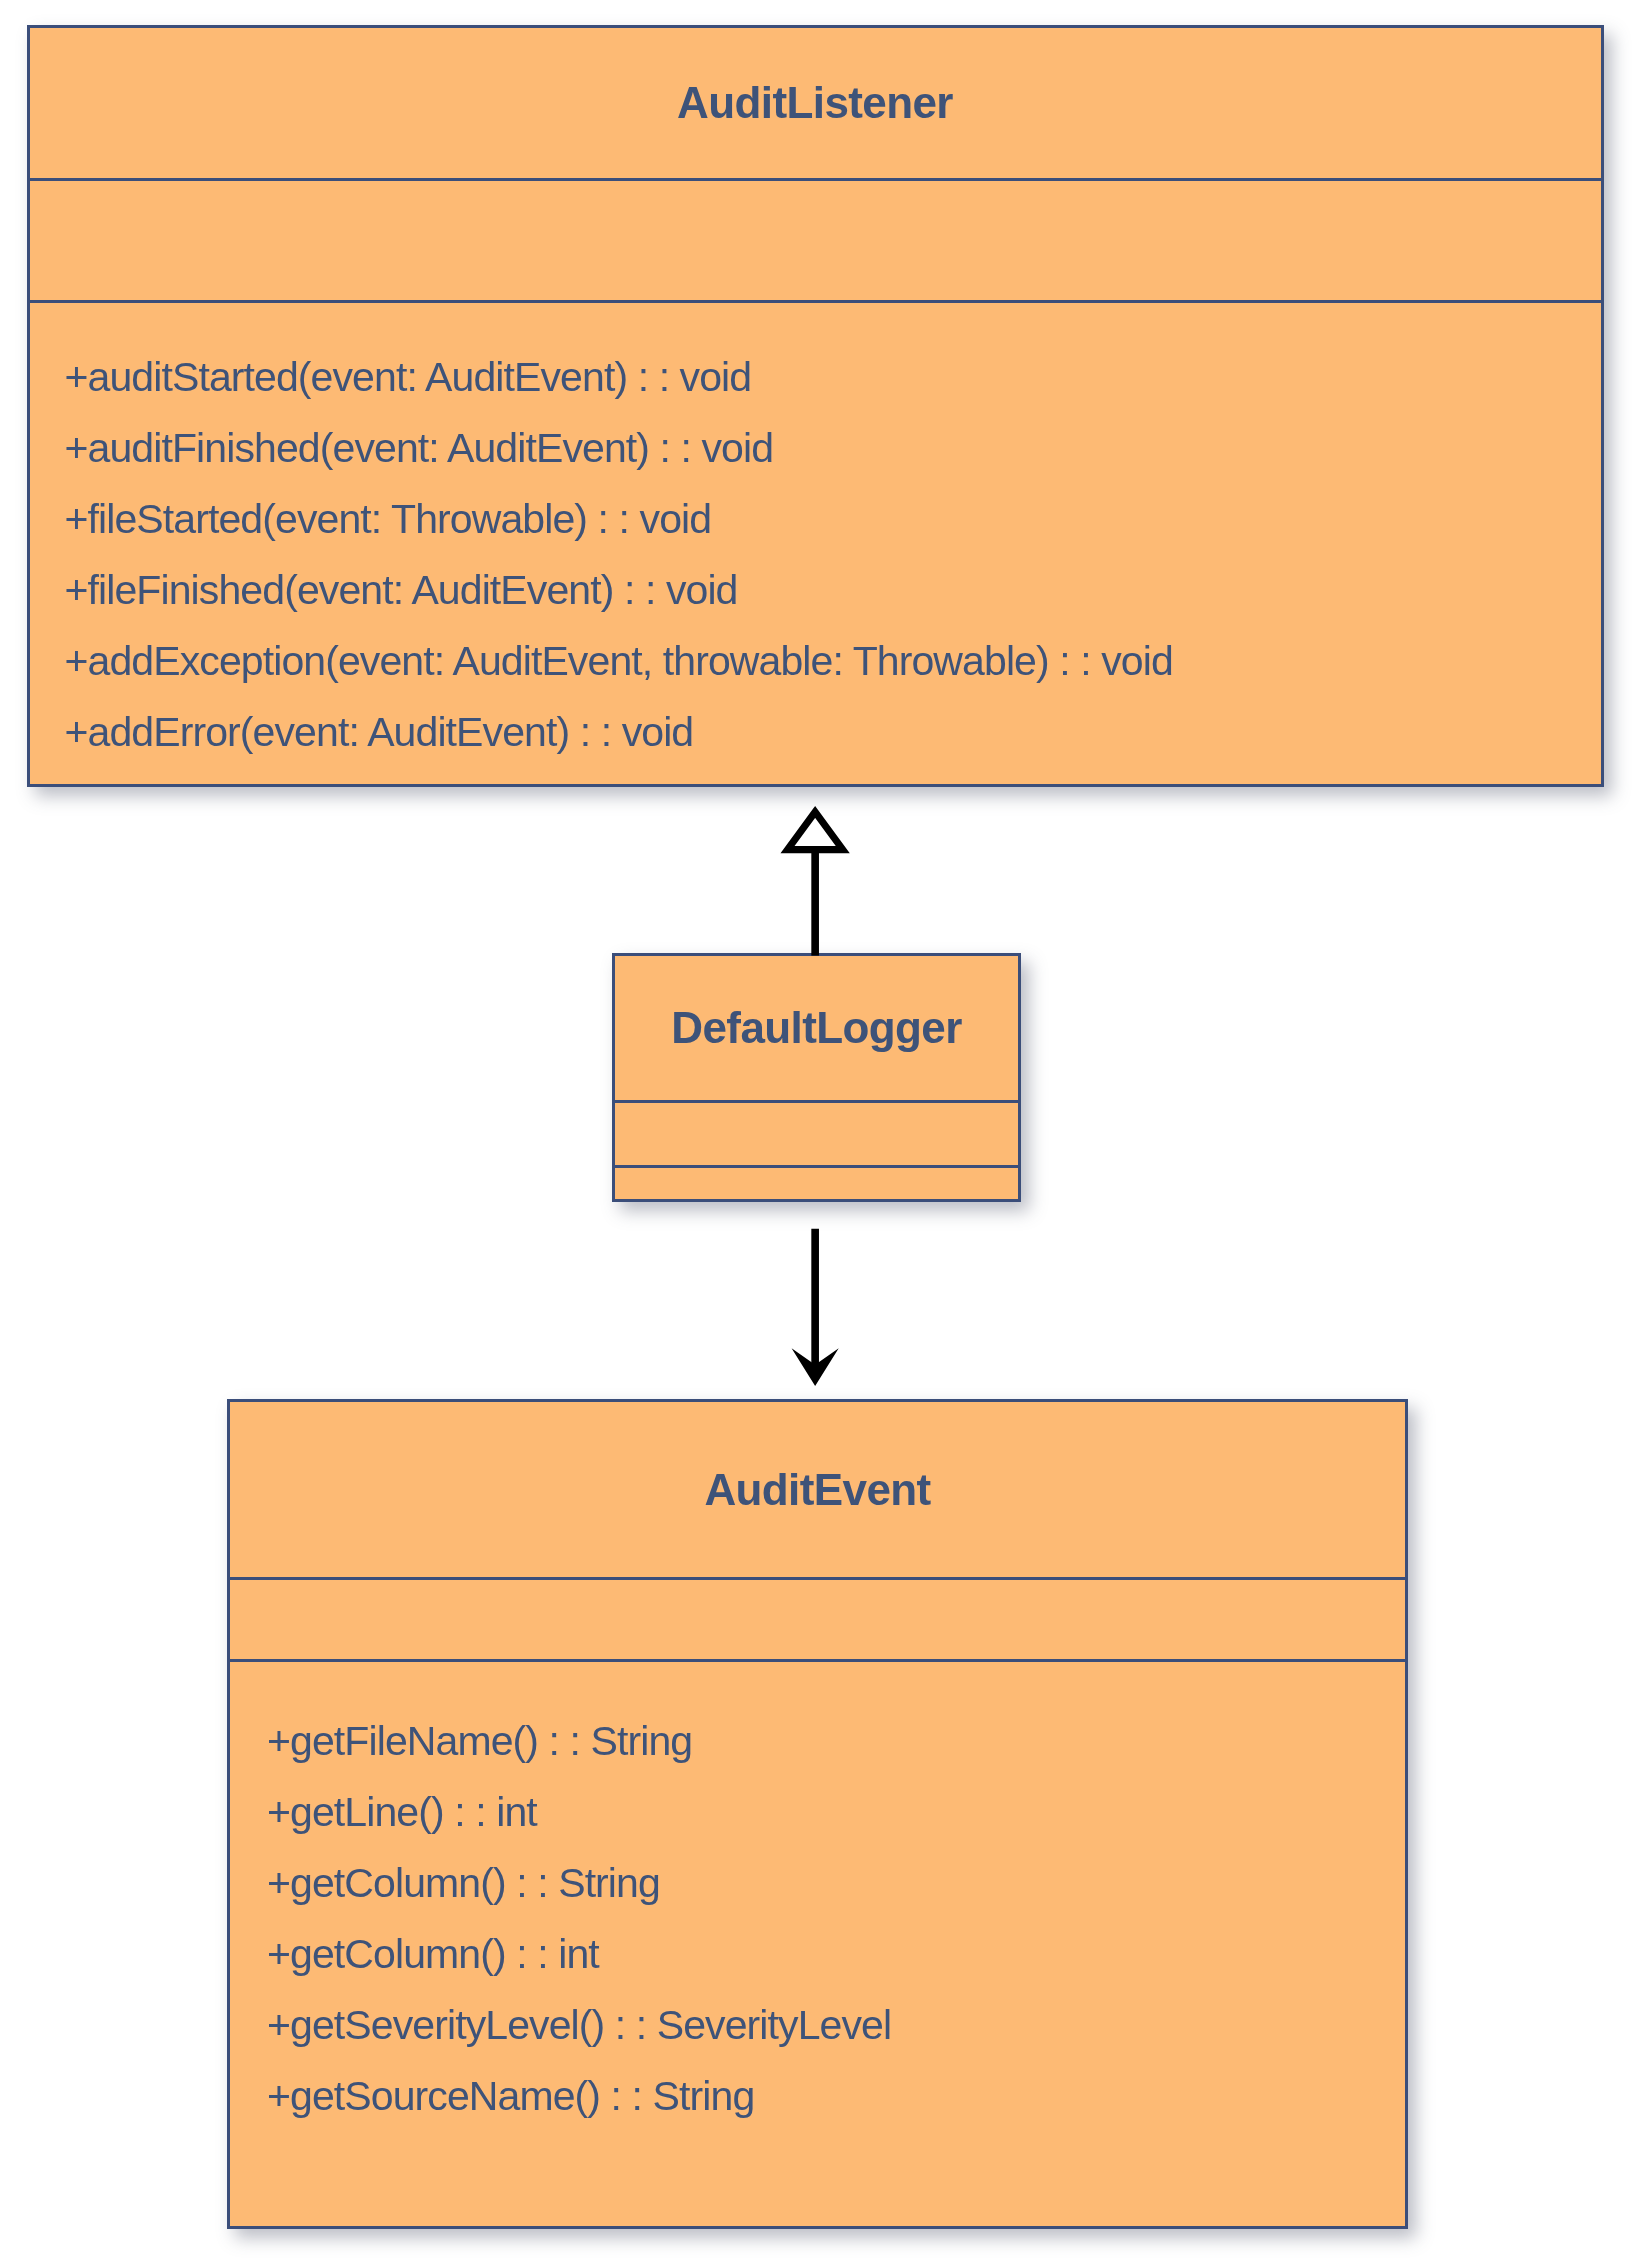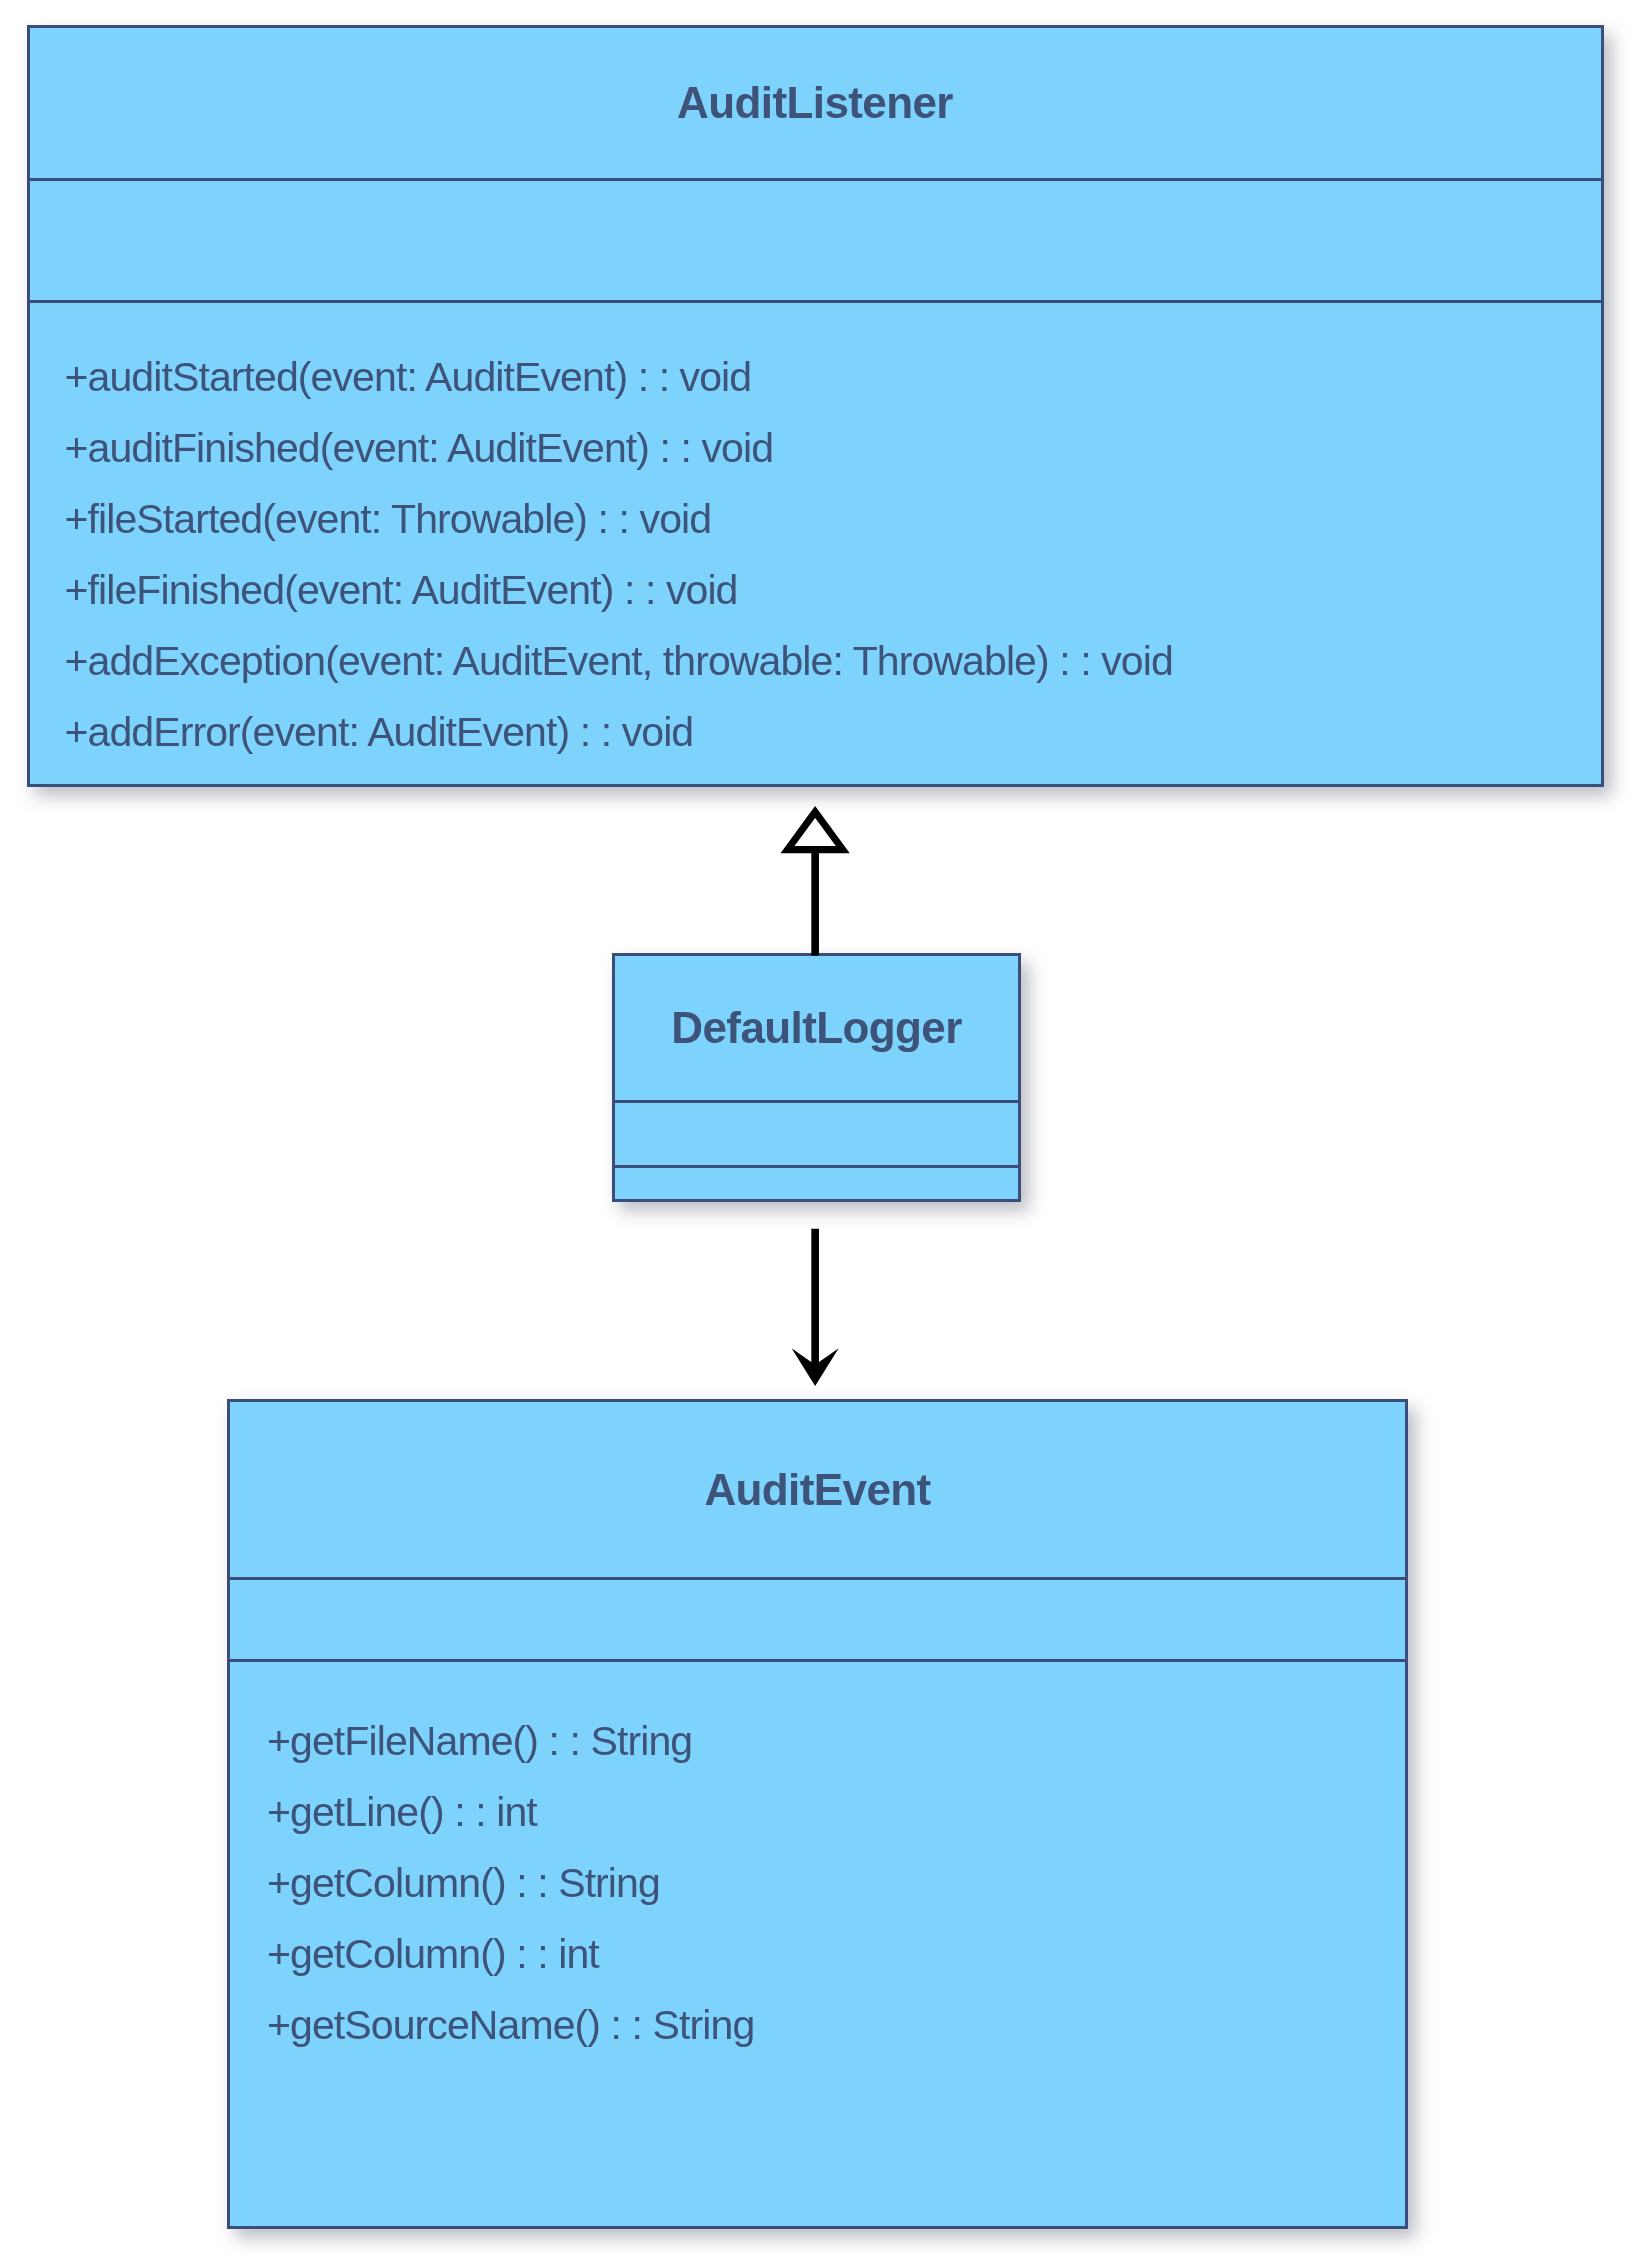--- a/index.html
+++ b/index.html
@@ -9,21 +9,21 @@
   }
   body {
     width: 1635px;
     height: 2261px;
     position: relative;
     font-family: "Liberation Sans", sans-serif;
     overflow: hidden;
   }
   .uml-class {
     position: absolute;
-    background: #7dd3fc;
+    background: #fdba74;
     border: 3.5px solid #3b4e7a;
     box-sizing: border-box;
     box-shadow: 8.2px 9.4px 16.5px rgba(80, 85, 105, 0.38);
     display: flex;
     flex-direction: column;
   }
   .uml-title {
     flex: none;
     display: flex;
     align-items: center;
@@ -98,20 +98,21 @@
 </section>
 
 <section class="uml-class" id="class-auditevent">
   <header class="uml-title">AuditEvent</header>
   <div class="compartment attributes"></div>
   <div class="compartment methods">
       <div class="member-line">+getFileName() : : String</div>
       <div class="member-line">+getLine() : : int</div>
       <div class="member-line">+getColumn() : : String</div>
       <div class="member-line">+getColumn() : : int</div>
+      <div class="member-line">+getSeverityLevel() : : SeverityLevel</div>
       <div class="member-line">+getSourceName() : : String</div>
     </div>
 </section>
 
 <svg id="arrow-layer" viewBox="0 0 2776 3840" xmlns="http://www.w3.org/2000/svg">
 
   <g>
     <line x1="1384" y1="1443" x2="1384" y2="1623" stroke="#000000" stroke-width="13"></line>
     <polygon points="1384,1379 1337,1443 1431,1443" fill="#ffffff" stroke="#000000" stroke-width="12" stroke-linejoin="miter"></polygon>
   </g>

